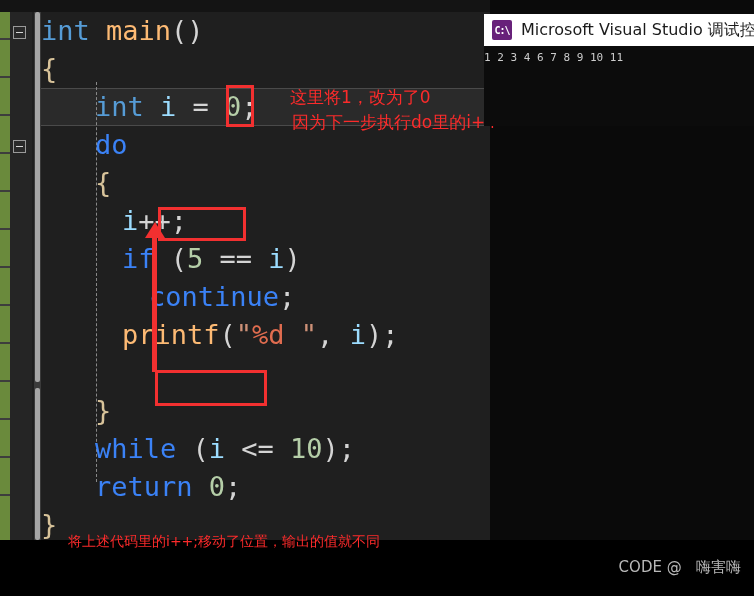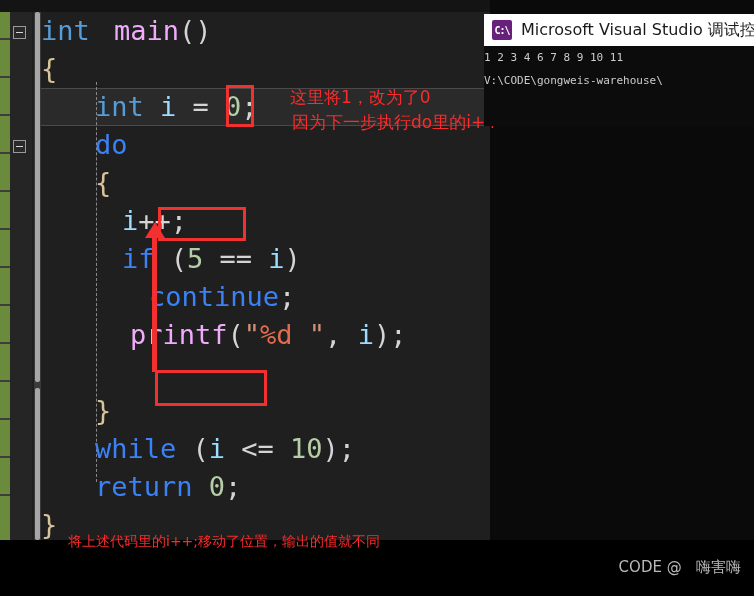--- a/index.html
+++ b/index.html
@@ -108,21 +108,21 @@
   }
   .ln {
     position: absolute;
     left: 0;
     width: 449px;
     height: 38px;
     white-space: pre;
   }
   .kw      { color: #3b82f6; }   
   .type    { color: #569cd6; }   
-  .fn      { color: #f0abfc; margin-left: 8px; }   
+  .fn      { color: #fdba74; }   
   .var     { color: #9cdcfe; }   
   .num     { color: #b5cea8; }   
   .punc    { color: #d4d4d4; }
   .brace   { color: #d8c39a; }
   .str     { color: #ce9178; }
   .fmt     { color: #e06c4f; }
   .op      { color: #d4d4d4; }
 
   
   .redbox {
@@ -289,18 +289,18 @@
 <div class="redbox" style="left:155px; top:370px; width:112px; height:36px;"></div>
 
 <div class="arrow-shaft" style="left:152px; top:238px; width:5px; height:134px;"></div>
 <div class="arrow-head" style="left:145px; top:222px;"></div>
 
 <div id="console">
   <div class="con-title">
     <span class="con-icon">C:\</span>
     <span class="con-title-text">Microsoft Visual Studio 调试控制台</span>
   </div>
-  <div class="con-body" id="console-body"><div>1 2 3 4 6 7 8 9 10 11</div><div>V:\CODE\gongweis-warehouse\</div></div>
+  <div class="con-body" id="console-body"><div>1 2 3 4 6 7 8 9 10 11</div></div>
 </div>
 
 <div id="bottom-band"></div>
 <div class="bottom-note">将上述代码里的i++;移动了位置，输出的值就不同</div>
 <div class="watermark">CODE @   嗨害嗨</div>
 
 </body></html>

